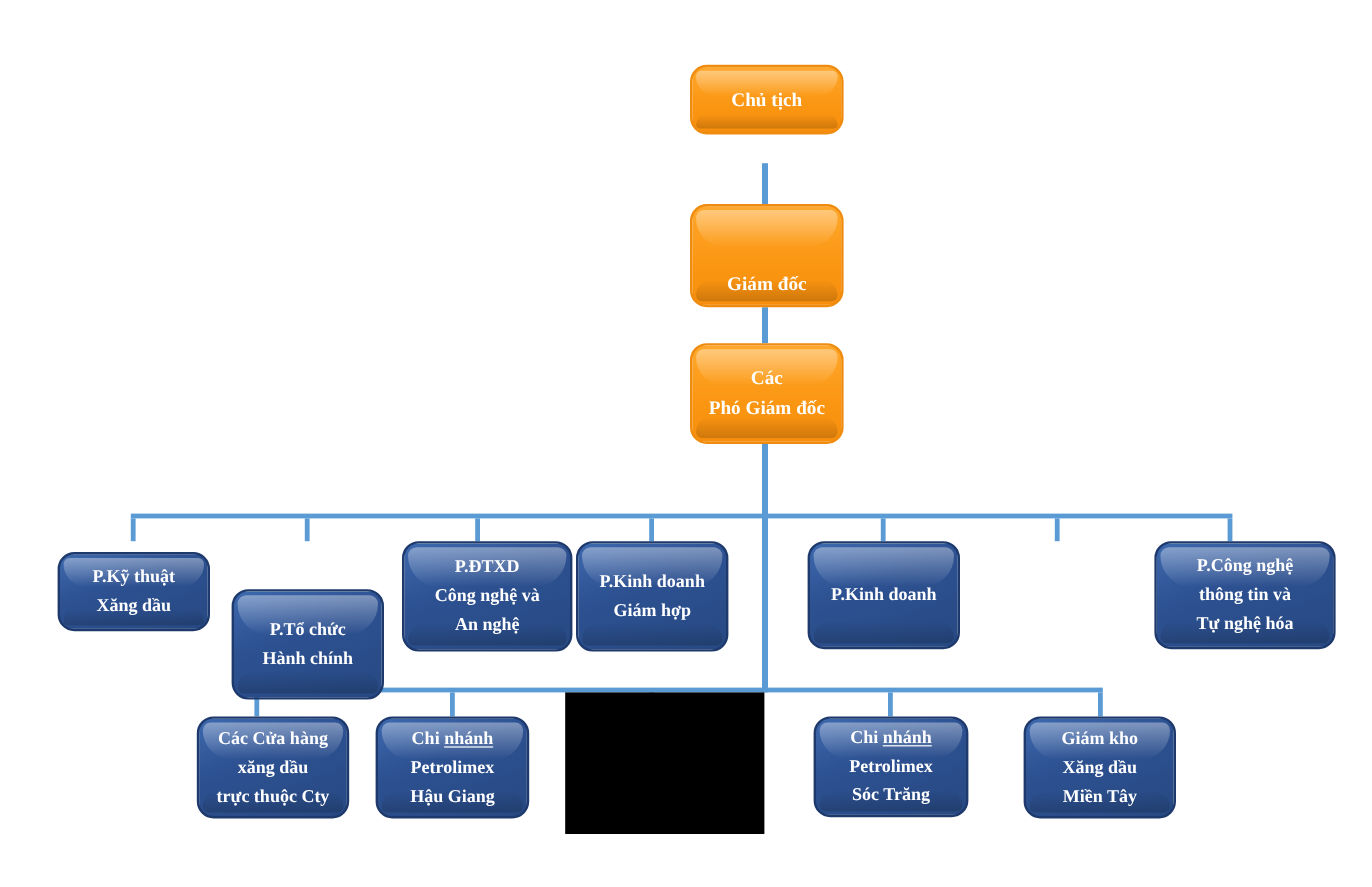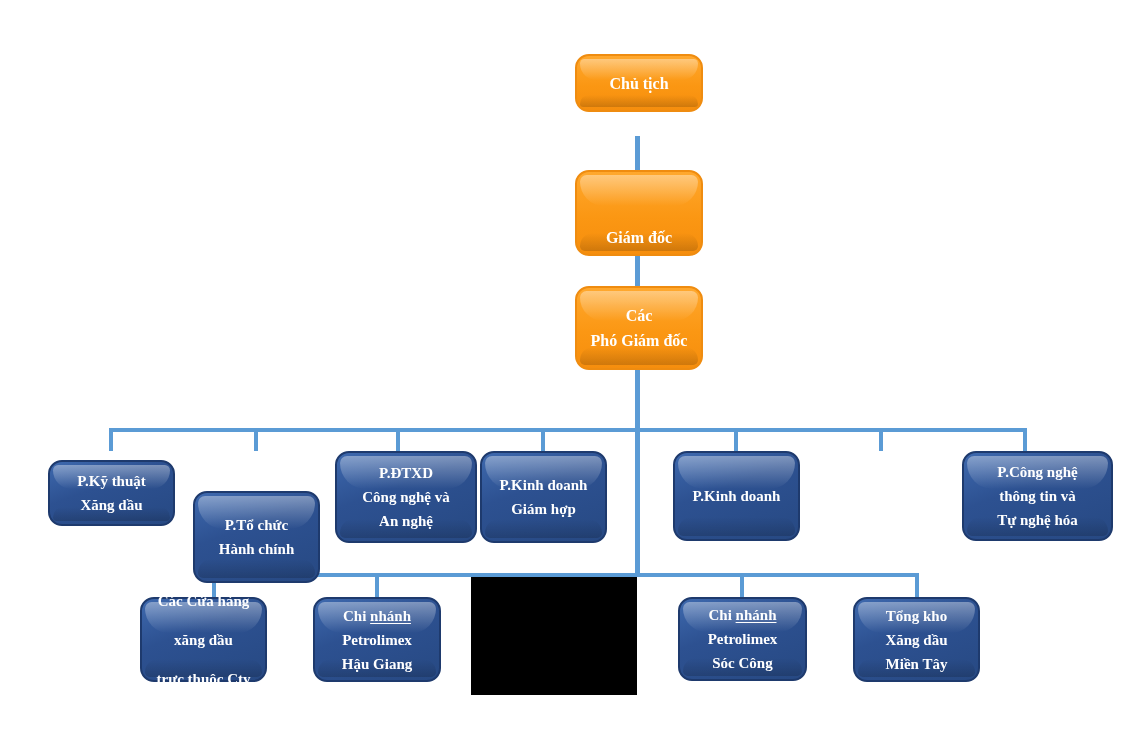--- a/index.html
+++ b/index.html
@@ -104,36 +104,36 @@
   </div>
   <div class="node blue" style="left:673px;top:451px;width:127px;height:90px;">
     <span class="line">P.Kinh doanh</span>
   </div>
   <div class="node blue" style="left:962px;top:451px;width:151px;height:90px;">
     <span class="line">P.Công nghệ</span>
     <span class="line">thông tin và</span>
     <span class="line">Tự nghệ hóa</span>
   </div>
 
-  <div class="node blue" style="left:140px;top:597px;width:127px;height:85px;gap:15px;">
+  <div class="node blue" style="left:164px;top:597px;width:127px;height:85px;">
     <span class="line">Các Cửa hàng</span>
     <span class="line">xăng dầu</span>
     <span class="line">trực thuộc Cty</span>
   </div>
   <div class="node blue" style="left:313px;top:597px;width:128px;height:85px;">
     <span class="line"><span>Chi </span><span class="u">nhánh</span></span>
     <span class="line">Petrolimex</span>
     <span class="line">Hậu Giang</span>
   </div>
   <div class="node blue" style="left:678px;top:597px;width:129px;height:84px;">
     <span class="line"><span>Chi </span><span class="u">nhánh</span></span>
     <span class="line">Petrolimex</span>
-    <span class="line">Sóc Công</span>
+    <span class="line">Sóc Trăng</span>
   </div>
   <div class="node blue" style="left:853px;top:597px;width:127px;height:85px;">
-    <span class="line">Tổng kho</span>
+    <span class="line">Giám kho</span>
     <span class="line">Xăng dầu</span>
     <span class="line">Miền Tây</span>
   </div>
 
   <div id="redaction" style="left:471px;top:577px;width:166px;height:118px;"></div>
 
 </div>
 
 </body></html>

